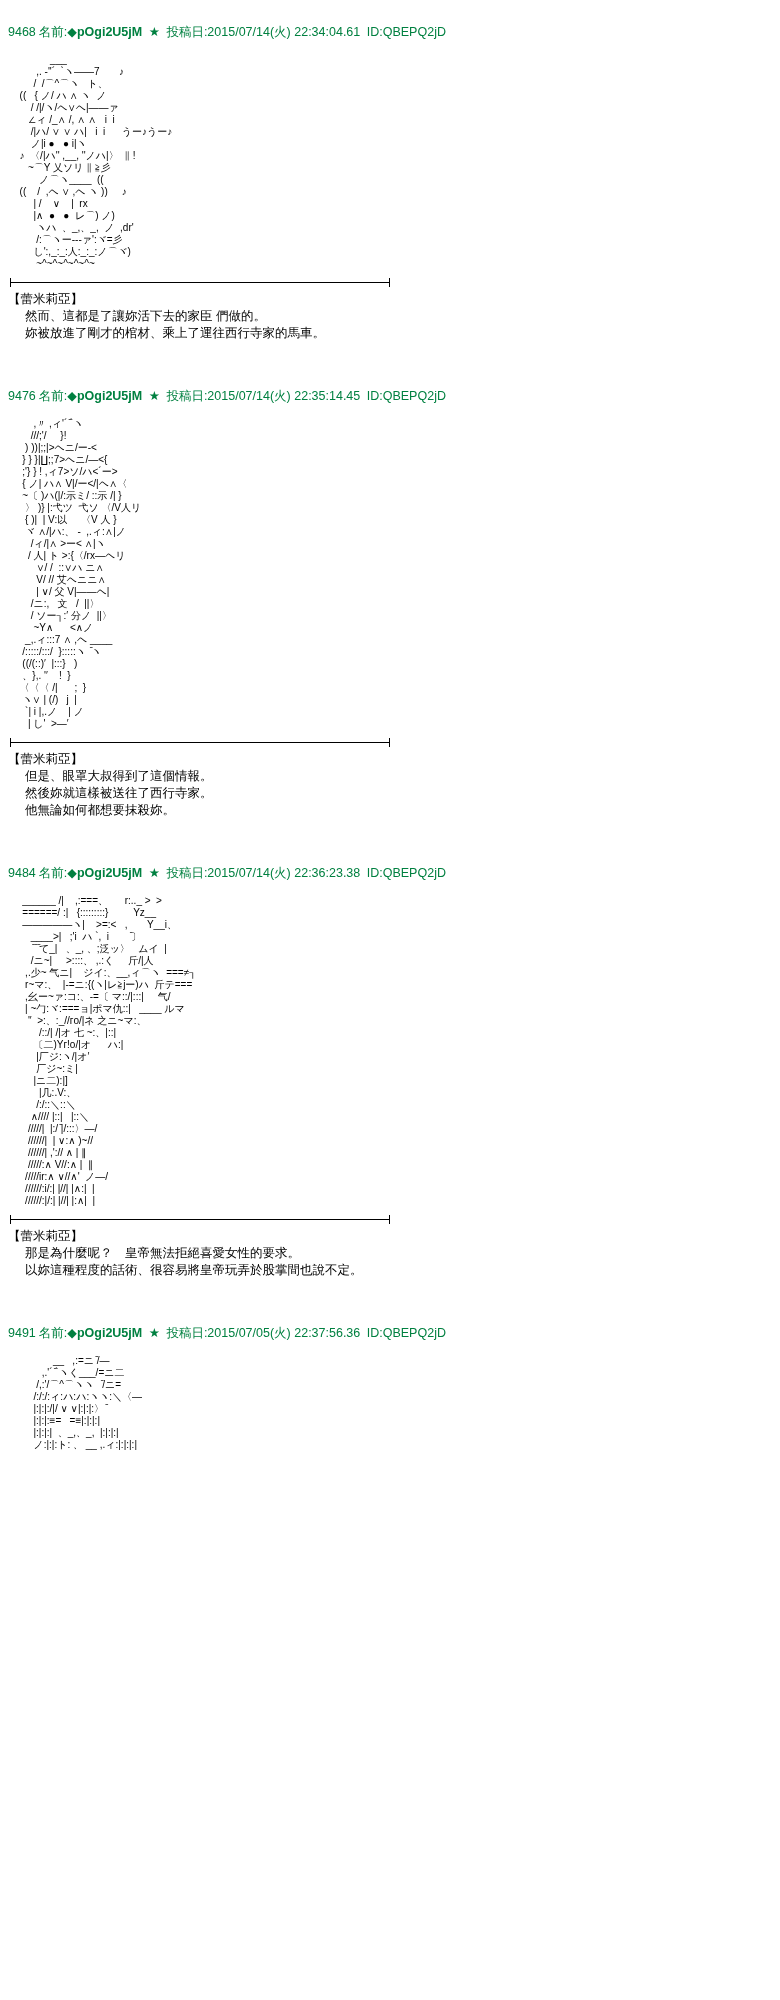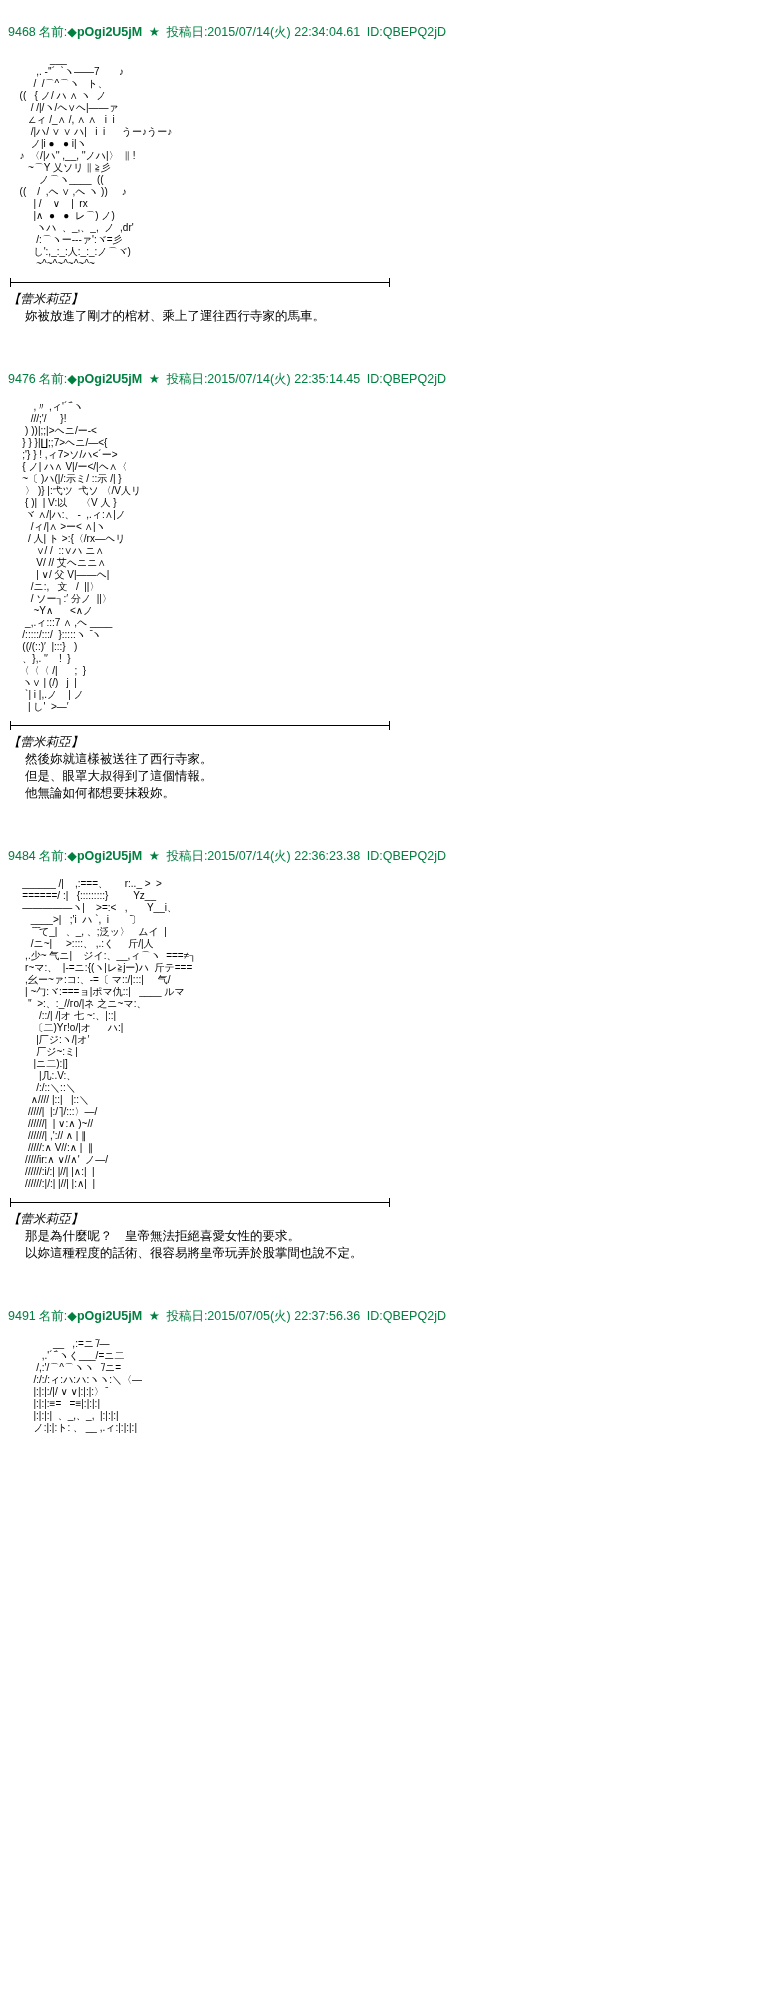--- a/index.html
+++ b/index.html
@@ -26,21 +26,21 @@
   }
   .divider{
     height:9px;width:378px;margin:4px 0 4px 2px;position:relative;
     border-left:1px solid var(--text,#000000);
     border-right:1px solid var(--text,#000000);
   }
   .divider::before{
     content:"";position:absolute;left:0;right:0;top:4px;
     border-top:1px solid var(--text,#000000);
   }
-  .speaker{font-size:12.5px;line-height:17px;font-style:italic;}
+  .speaker{font-size:12.5px;line-height:17px;}
   .dialogue-line{font-size:12.5px;line-height:17px;margin-left:17px;}
 </style>
 </head>
 <body>
 
 <div class="page">
 
   <section class="post">
     <div class="post-header">
       <span>9468</span><span class="glue">名前:</span><span class="trip">◆pOgi2U5jM</span>
@@ -61,20 +61,21 @@
          ノ⌒ヽ____  ((
   ((    /  ,ヘ ∨ ,ヘ ヽ ))     ♪
        | /    ∨    |  rx
        |∧  ●   ●  レ⌒) ノ)
         ヽハ  、_,、_,  ノ  ,dr'
         /:⌒ヽー--‐ァ':ヾ=彡
        し':,_:_:人:_:_:ノ⌒ヾ)
         ~^~^~^~^~^~</pre>
     <div class="divider"></div>
     <div class="speaker">【蕾米莉亞】</div>
+    <div class="dialogue-line">然而、這都是了讓妳活下去的家臣 們做的。</div>
     <div class="dialogue-line">妳被放進了剛才的棺材、乘上了運往西行寺家的馬車。</div>
   </section>
 
   <section class="post">
     <div class="post-header">
       <span>9476</span><span class="glue">名前:</span><span class="trip">◆pOgi2U5jM</span>
       <span class="trip">★</span>
       <span>投稿日:2015/07/14(火) 22:35:14.45</span>
       <span>ID:QBEPQ2jD</span>
     </div>
@@ -99,22 +100,22 @@
     _,.ィ:::7 ∧ ,ヘ ____
    /:::::/:::/  }:::::ヽ  ̄ヽ
    ((/(::)′  |:::}   )
    、},. '′    !  }
   〈〈〈 /|      ;  }
    ヽ∨ | (/)   j  |
     `| i |,.ノ    | ノ
      | し'  &gt;―′</pre>
     <div class="divider"></div>
     <div class="speaker">【蕾米莉亞】</div>
+    <div class="dialogue-line">但是、眼罩大叔得到了這個情報。</div>
     <div class="dialogue-line">然後妳就這樣被送往了西行寺家。</div>
-    <div class="dialogue-line">但是、眼罩大叔得到了這個情報。</div>
     <div class="dialogue-line">他無論如何都想要抹殺妳。</div>
   </section>
 
   <section class="post">
     <div class="post-header">
       <span>9484</span><span class="glue">名前:</span><span class="trip">◆pOgi2U5jM</span>
       <span class="trip">★</span>
       <span>投稿日:2015/07/14(火) 22:36:23.38</span>
       <span>ID:QBEPQ2jD</span>
     </div>

